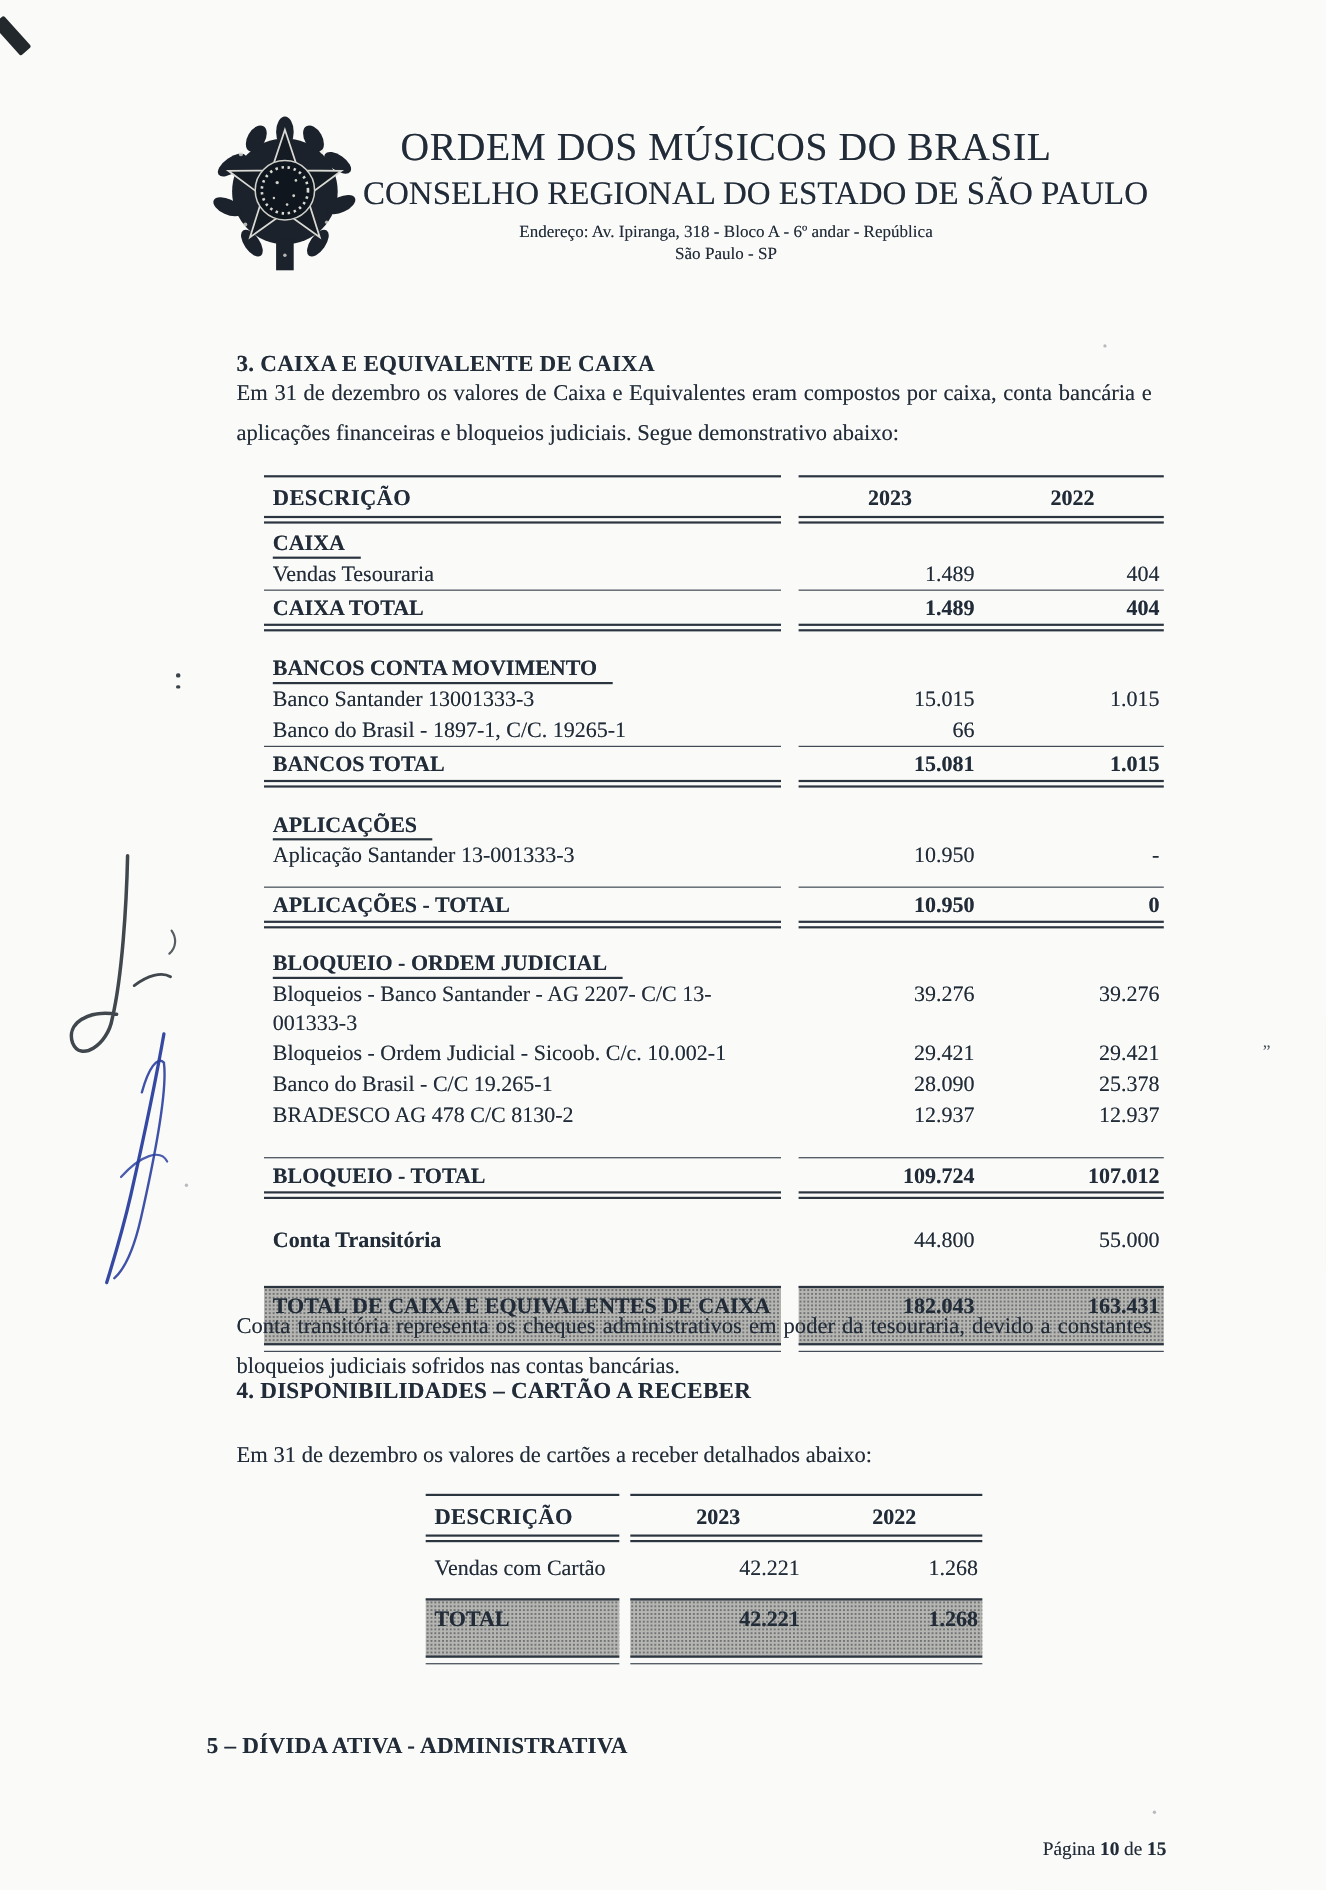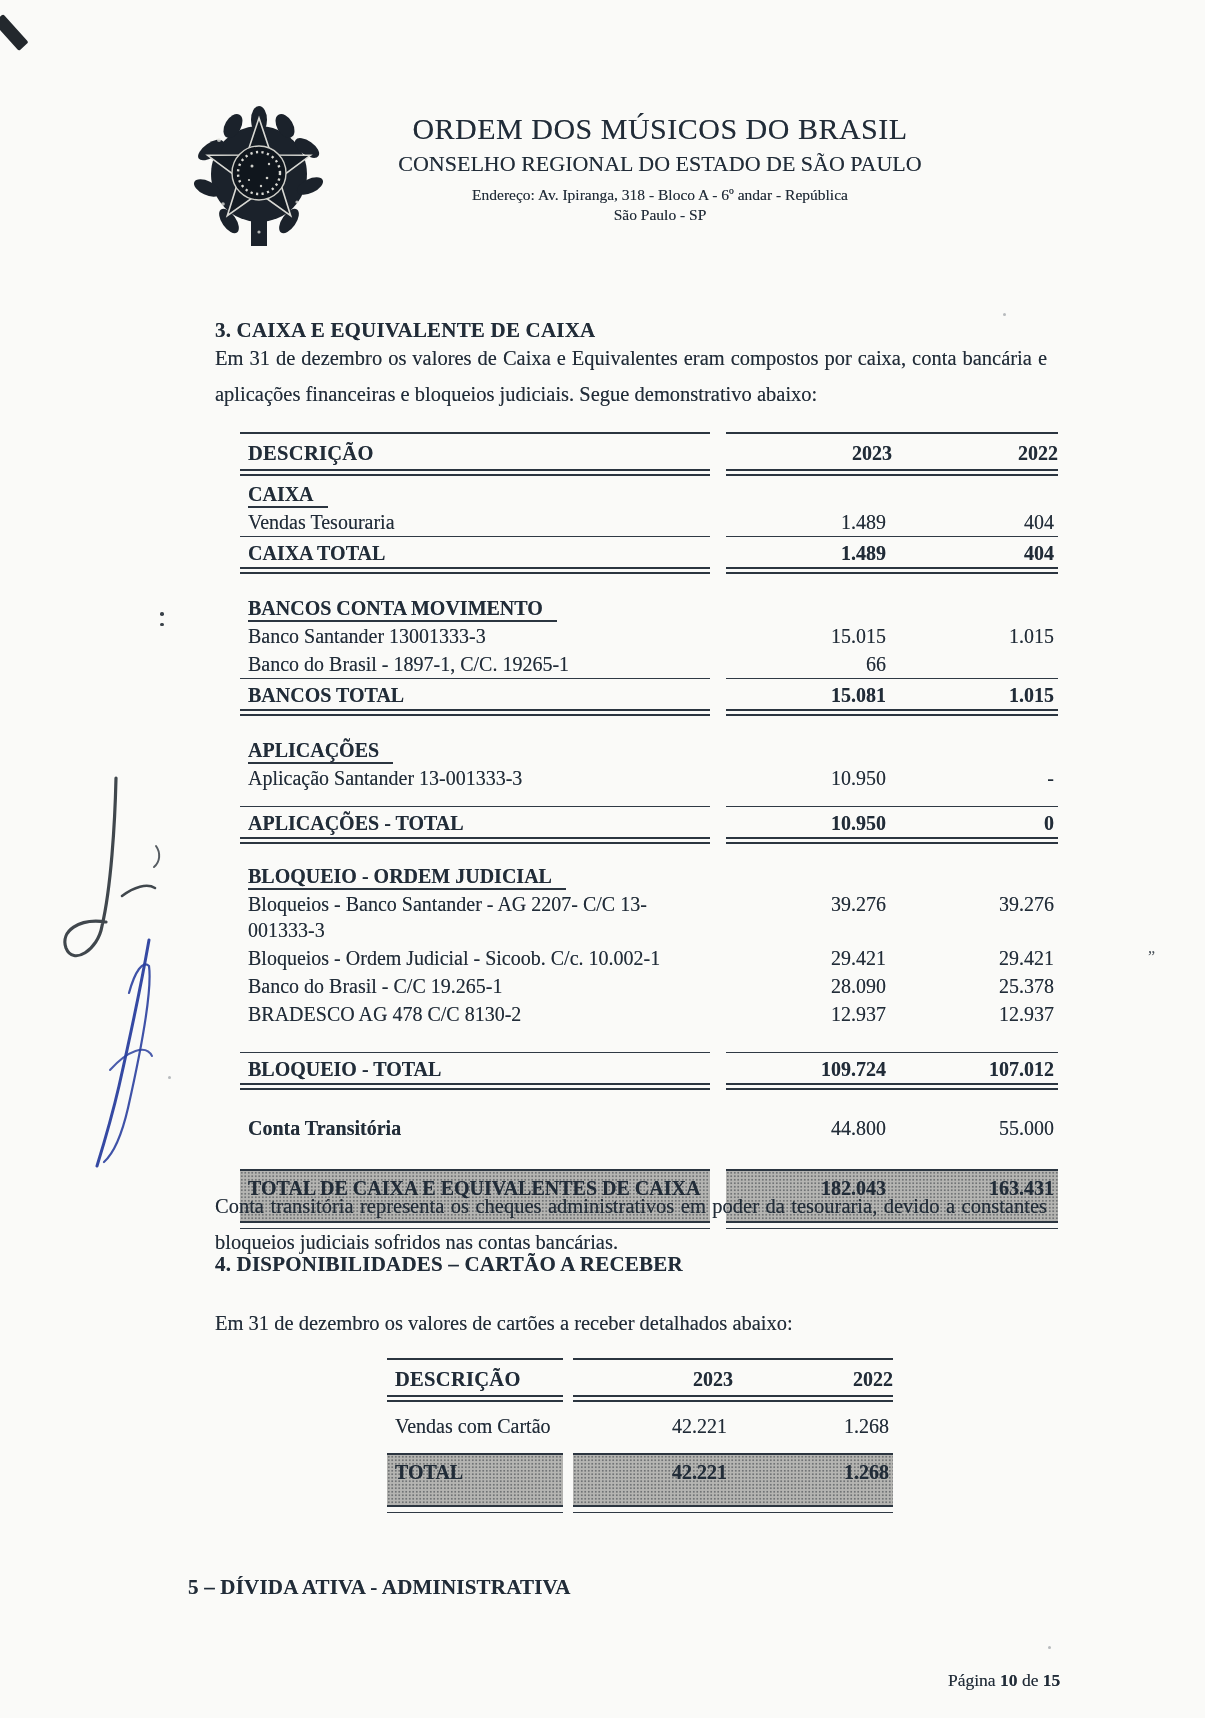--- a/index.html
+++ b/index.html
@@ -10,22 +10,22 @@
     background:#fafaf8;
     font-family:"Liberation Serif","DejaVu Serif",serif;
     color:#212c38;
     overflow:hidden;
   }
   .ink{ text-shadow:0 0 .5px rgba(33,44,56,.5); }
 
   
   .seal{ position:absolute; left:188px; top:100px; width:142px; height:146px; }
   .hdr{ position:absolute; left:330px; top:112px; width:660px; text-align:center; }
-  .hdr-title{ font-size:30px; letter-spacing:.5px; white-space:nowrap; }
-  .hdr-sub{ font-size:22px; margin-top:5px; white-space:nowrap; }
+  .hdr-title{ font-size:36px; letter-spacing:.5px; white-space:nowrap; }
+  .hdr-sub{ font-size:30px; margin-top:5px; white-space:nowrap; }
   .hdr-addr{ font-size:15.5px; margin-top:9px; }
   .hdr-city{ font-size:15.5px; margin-top:2px; }
 
   
   .sec-title{ position:absolute; left:215px; font-size:21px; font-weight:bold; letter-spacing:.2px; white-space:nowrap; }
   .para{ position:absolute; left:215px; width:832px; font-size:20.5px; line-height:36px; text-align:justify; text-justify:inter-word; }
   .para-line{ position:absolute; left:215px; font-size:20.5px; white-space:nowrap; }
 
   
   .ftable{ position:absolute; }
@@ -34,21 +34,21 @@
 
   .trow{ display:flex; align-items:baseline; font-size:20px; line-height:26px; padding:1px 0; min-height:26px; }
   .c-desc{ width:var(--dw); margin-right:var(--gap); padding-left:8px; box-sizing:border-box; }
   .c-vals{ width:var(--vw); display:flex; }
   .c-v{ width:50%; box-sizing:border-box; }
   .c-v1{ text-align:right; padding-right:6px; }
   .c-v2{ text-align:right; padding-right:4px; }
 
   .thead{ padding:5px 0 3px; }
   .thead .c-desc{ font-weight:bold; font-size:20.5px; letter-spacing:.3px; }
-  .thead .c-v{ padding:0; font-weight:bold; }
+  .thead .c-v{ text-align:center; padding:0; font-weight:bold; }
 
   .section{ padding-top:5px; }
   .section .c-desc span{ font-weight:bold; border-bottom:2.6px solid #2b3540; padding-right:14px; padding-bottom:1px; }
 
   .total .c-desc, .total .c-v{ font-weight:bold; }
   .strong-item .c-desc{ font-weight:bold; }
 
   .grand{ padding:5px 0; }
   .grand .c-desc, .grand .c-vals{
     font-weight:bold;

